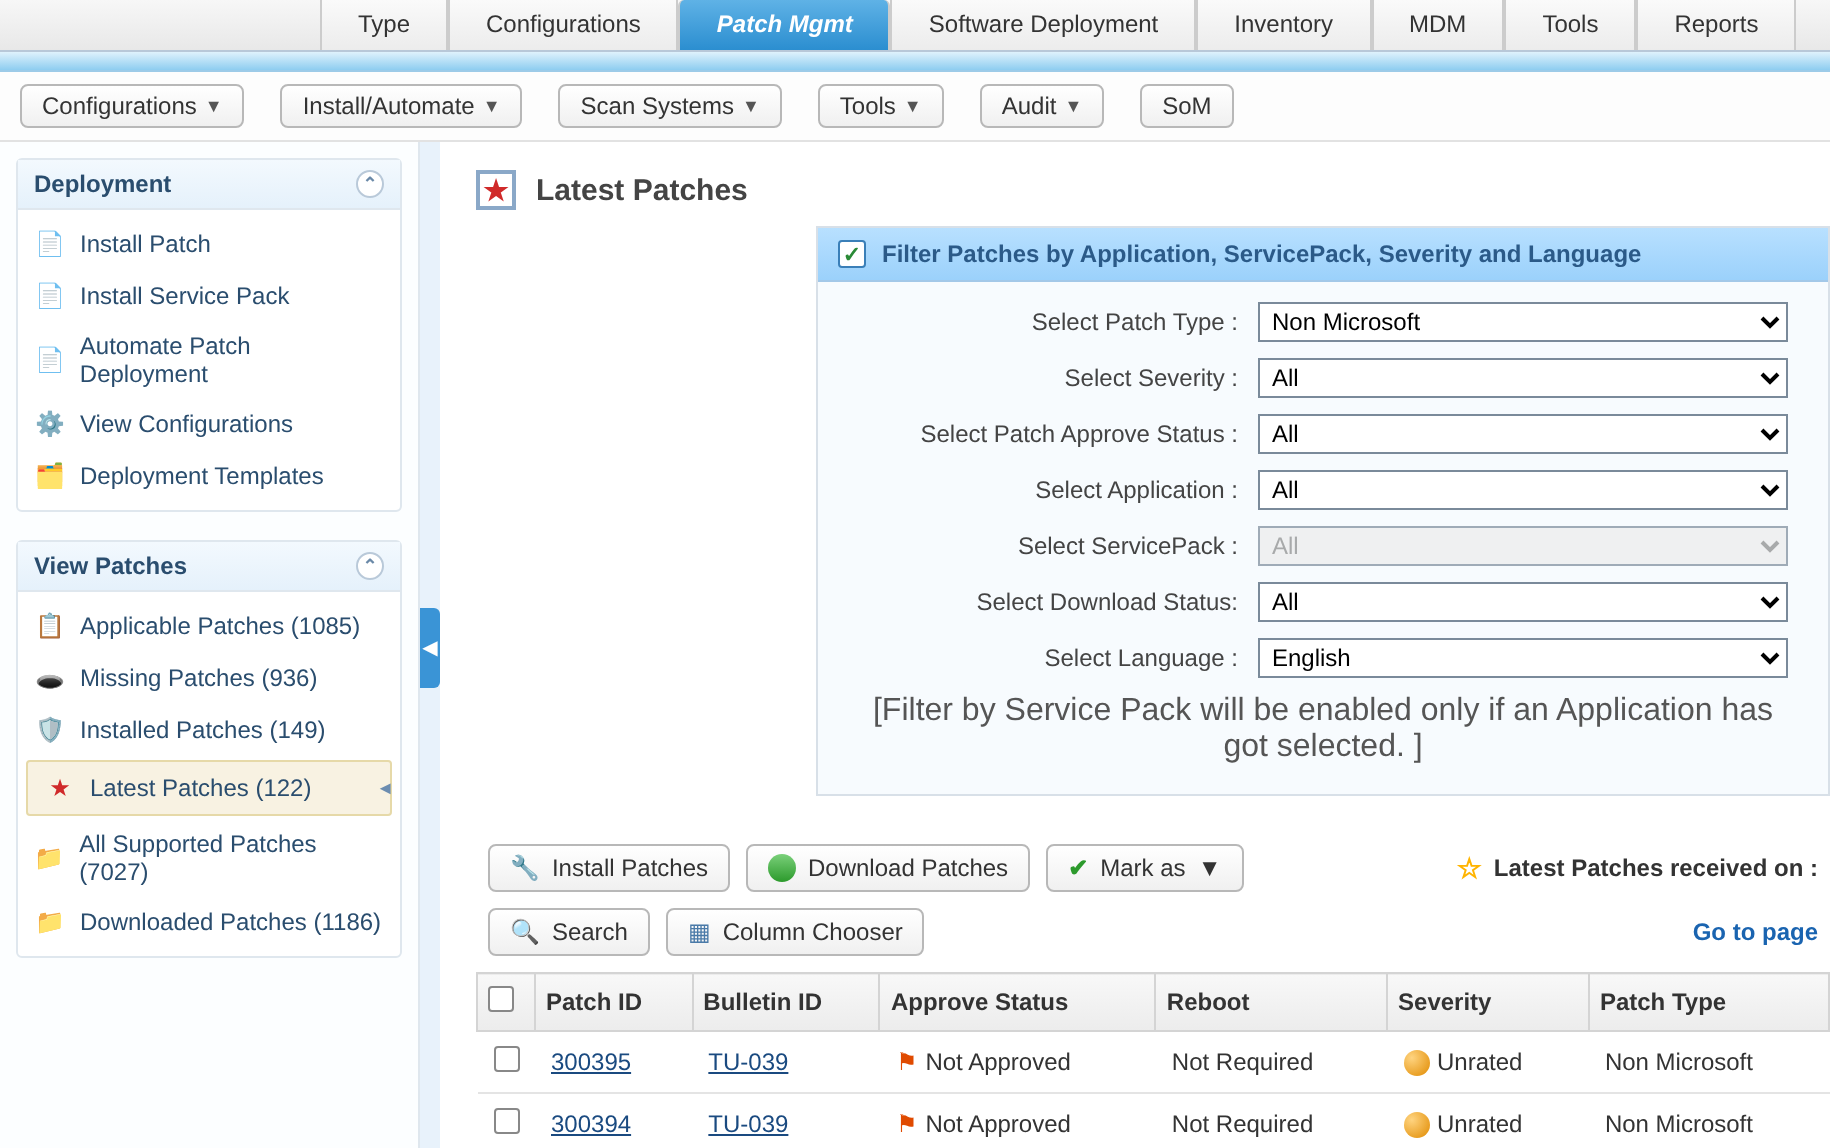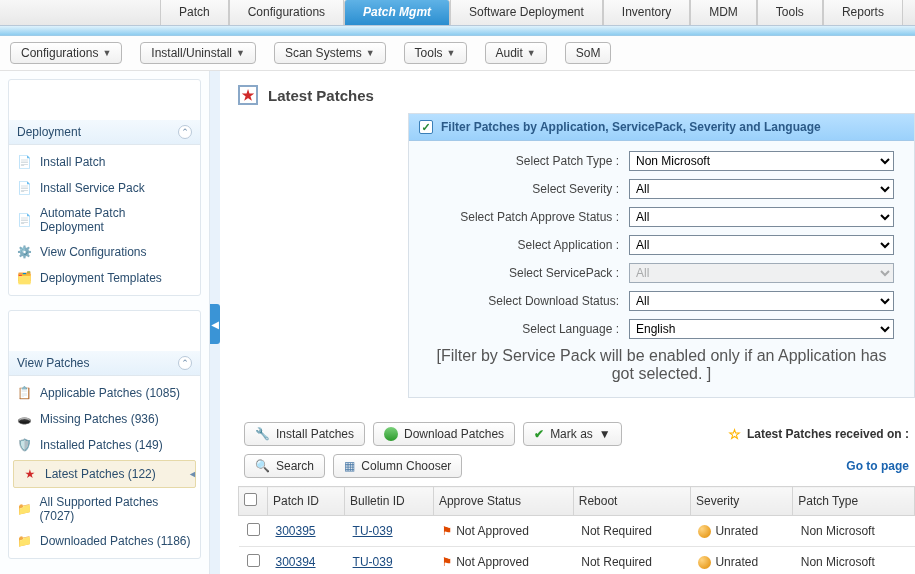--- a/index.html
+++ b/index.html
@@ -15,21 +15,21 @@
 
   
   .sec-toolbar { display: flex; gap: 18px; padding: 6px 10px; background: #fdfdfd; border-bottom: 1px solid #e2e2e2; align-items: center; }
   .sec-btn { border: 1px solid #b8b8b8; border-radius: 4px; padding: 3px 10px; background: linear-gradient(#fff,#f0f0f0); cursor: pointer; display: inline-flex; align-items: center; gap: 4px; font-size: 12px; }
   .sec-btn .caret { font-size: 9px; color: #555; }
 
   
   .layout { display: flex; height: calc(574px - 26px - 10px - 32px); }
   .sidebar { width: 210px; border-right: 1px solid #dfe7ee; padding: 8px; background: #fcfeff; overflow:hidden; }
   .panel { border: 1px solid #dfe7ee; border-radius: 3px; margin-bottom: 14px; background:#fff; }
-  .panel-header { background: linear-gradient(#f3f9fe,#e5f1fb); padding: 5px 8px; font-weight: normal; color: #2a4d6e; border-bottom: 1px solid #dfe7ee; display:flex; justify-content:space-between; margin-top:40px;}
+  .panel-header { background: linear-gradient(#f3f9fe,#e5f1fb); padding: 5px 8px; font-weight: bold; color: #2a4d6e; border-bottom: 1px solid #dfe7ee; display:flex; justify-content:space-between; }
   .panel-header .chev { width:14px;height:14px;border:1px solid #b9c9d9;border-radius:50%;display:flex;align-items:center;justify-content:center;font-size:9px;color:#6a89a8;background:#fff;}
   .panel-body { padding: 4px 0; }
   .side-item { display: flex; align-items: center; gap: 7px; padding: 5px 8px; cursor: pointer; color: #2a4d6e; }
   .side-item.active { background:#f8f2e2; border:1px solid #e6d9a8; border-radius:2px; margin:2px 4px; position:relative;}
   .side-item.active::after{content:"◄";position:absolute;right:-2px;color:#6c8db0;font-size:9px;}
   .side-icon { width:16px; height:16px; display:flex;align-items:center;justify-content:center;font-size:12px;}
   .splitter { width:10px; background:#e8f2fb; display:flex; align-items:center; justify-content:center; position:relative;}
   .splitter-handle{background:#3a94d6;color:#fff;width:10px;height:40px;display:flex;align-items:center;justify-content:center;font-size:10px;border-radius:0 3px 3px 0;cursor:pointer;}
 
   .main { flex:1; padding: 14px 0 0 18px; overflow:hidden; }
@@ -52,52 +52,52 @@
   .act-btn{border:1px solid #b8b8b8;border-radius:4px;padding:4px 10px;background:linear-gradient(#fff,#f0f0f0);cursor:pointer;display:inline-flex;align-items:center;gap:6px;font-size:12px;}
   .star{color:#ffb400;font-size:14px;}
   .green-dot{width:14px;height:14px;border-radius:50%;background:linear-gradient(#7ad07a,#2c9a2c);display:inline-block;}
   .green-check{color:#2c9a2c;font-weight:bold;font-size:12px;}
 
   .action-bar2{display:flex;align-items:center;gap:8px;padding:4px 6px;}
   .right-link{margin-left:auto;color:#1a64b0;font-weight:bold;cursor:pointer;text-align:center;}
   .right-text{margin-left:auto;font-weight:bold;color:#333;display:flex;align-items:center;gap:6px;}
 
   table.grid{width:100%;border-collapse:collapse;margin-top:4px;}
-  table.grid th{background:linear-gradient(#f8f8f8,#ececec);border:1px solid #d4d4d4;padding:6px 5px;text-align:left;font-weight:normal;color:#333;font-size:12px;}
+  table.grid th{background:linear-gradient(#f8f8f8,#ececec);border:1px solid #d4d4d4;padding:6px 5px;text-align:left;font-weight:bold;color:#333;font-size:12px;}
   table.grid td{border-bottom:1px solid #e4e4e4;padding:7px 8px;color:#333;font-size:12px;}
   .chk{width:13px;height:13px;border:1px solid #888;background:#fff;display:inline-block;border-radius:2px;}
   .flag{color:#e04a00;font-size:12px;margin-right:4px;}
   .orange-dot{width:13px;height:13px;border-radius:50%;background:radial-gradient(circle at 30% 30%,#ffd480,#e08a00);display:inline-block;vertical-align:middle;margin-right:4px;}
   .linkish{text-decoration:underline;color:#1a4a80;cursor:pointer;}
   .mag-icon{color:#4a7aa8;}
   .grid-icon{color:#4a7aa8;}
   .inst-icon{color:#4a7aa8;}
 </style>
 </head>
 <body>
 
 <div class="top-tabs">
-  <div class="top-tab">Patch</div>
+  <div class="top-tab">Type</div>
   <div class="top-tab">Configurations</div>
   <div class="top-tab active">Patch Mgmt</div>
   <div class="top-tab">Software Deployment</div>
   <div class="top-tab">Inventory</div>
   <div class="top-tab">MDM</div>
   <div class="top-tab">Tools</div>
   <div class="top-tab">Reports</div>
 </div>
 <div class="blue-bar"></div>
 
 <div class="sec-toolbar">
   <div class="sec-btn">
       <span>Configurations</span>
       <span class="caret">▼</span>
     </div>
   <div class="sec-btn">
-      <span>Install/Uninstall</span>
+      <span>Install/Automate</span>
       <span class="caret">▼</span>
     </div>
   <div class="sec-btn">
       <span>Scan Systems</span>
       <span class="caret">▼</span>
     </div>
   <div class="sec-btn">
       <span>Tools</span>
       <span class="caret">▼</span>
     </div>

